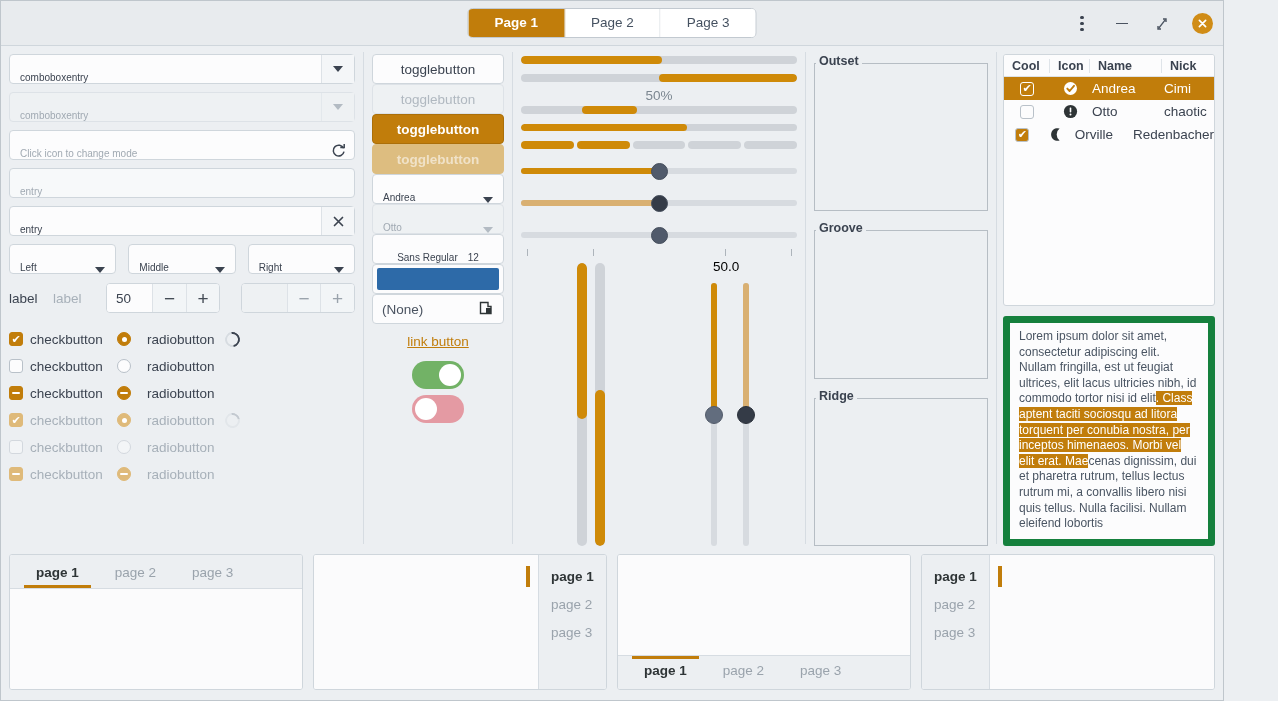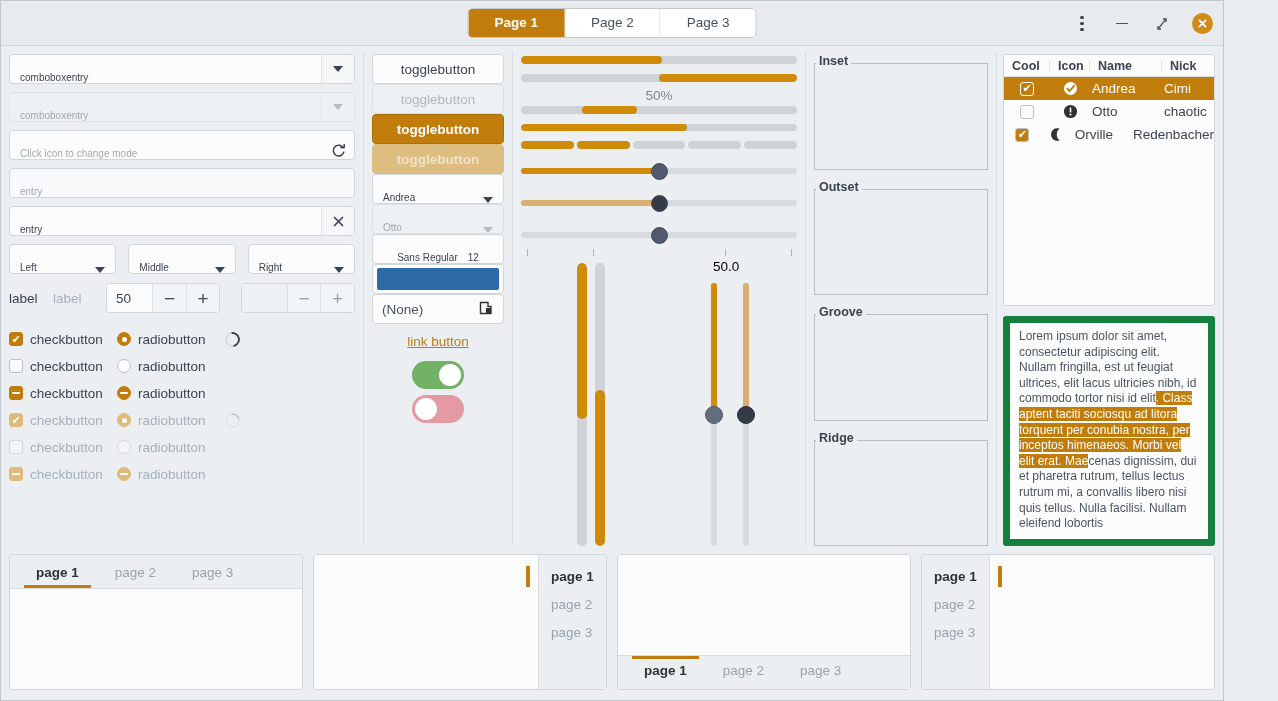--- a/index.html
+++ b/index.html
@@ -95,21 +95,21 @@
     display:flex; height:30px; border:1px solid #cfd6dc; border-radius:4px; overflow:hidden; background:#fcfcfd;
   }
   .spin .val { width:49px; display:flex; align-items:center; padding-left:9px; font-size:13.5px; color:#3b4350; background:#fcfcfd; }
   .spin .val.empty { background:#eef1f3; }
   .spin .sb { width:37px; display:flex; align-items:center; justify-content:center; border-left:1px solid #dde2e7; background:#f2f5f7; font-size:19px; color:#444c56; line-height:1; }
   .spin.dim .sb { color:#9aa3ac; }
 
   .checkgrid { display:flex; flex-direction:column; gap:9px; margin-top:8px; }
   .checkrow { display:flex; align-items:center; height:18px; }
   .cellA { width:108px; display:flex; align-items:center; gap:7px; }
-  .cellB { width:108px; display:flex; align-items:center; gap:7px; }
+  .cellB { width:108px; display:flex; align-items:center; gap:16px; }
   .cellC { width:40px; display:flex; align-items:center; }
   .cbox { width:14px;height:14px;border-radius:3px;border:1.6px solid #b9c1c9;background:#fcfcfd; display:flex;align-items:center;justify-content:center;flex:0 0 14px; }
   .cbox.on { background:#c17d0b; border-color:#c17d0b; }
   .cbox.mix { background:#c17d0b; border-color:#c17d0b; }
   .cbox.on.faded { background:#dfba7a; border-color:#dfba7a; }
   .cbox.mix.faded { background:#dfba7a; border-color:#dfba7a; }
   .cbox.faded { border-color:#d3d8de; background:#f3f5f7;}
   .ck { color:#fff; font-size:11px; line-height:1; }
   .dash { width:8px;height:2.2px;background:#fff;border-radius:1px; }
   .rbox { width:14px;height:14px;border-radius:50%;border:1.6px solid #b9c1c9;background:#fcfcfd;display:flex;align-items:center;justify-content:center;flex:0 0 14px; }
@@ -522,24 +522,20 @@
             <span class="vhnd dark" style="top:calc(50% - 9px);"></span>
           </div>
         </div>
       </div>
     </div>
 
     <div class="sep"></div>
 
     <div class="col col4">
       <div class="frame">
-        <span class="flab">Inset</span>
-          <span class="fbox"></span>
-      </div>
-      <div class="frame">
         <span class="flab">Outset</span>
           <span class="fbox"></span>
       </div>
       <div class="frame">
         <span class="flab">Groove</span>
           <span class="fbox"></span>
       </div>
       <div class="frame">
         <span class="flab">Ridge</span>
           <span class="fbox"></span>

